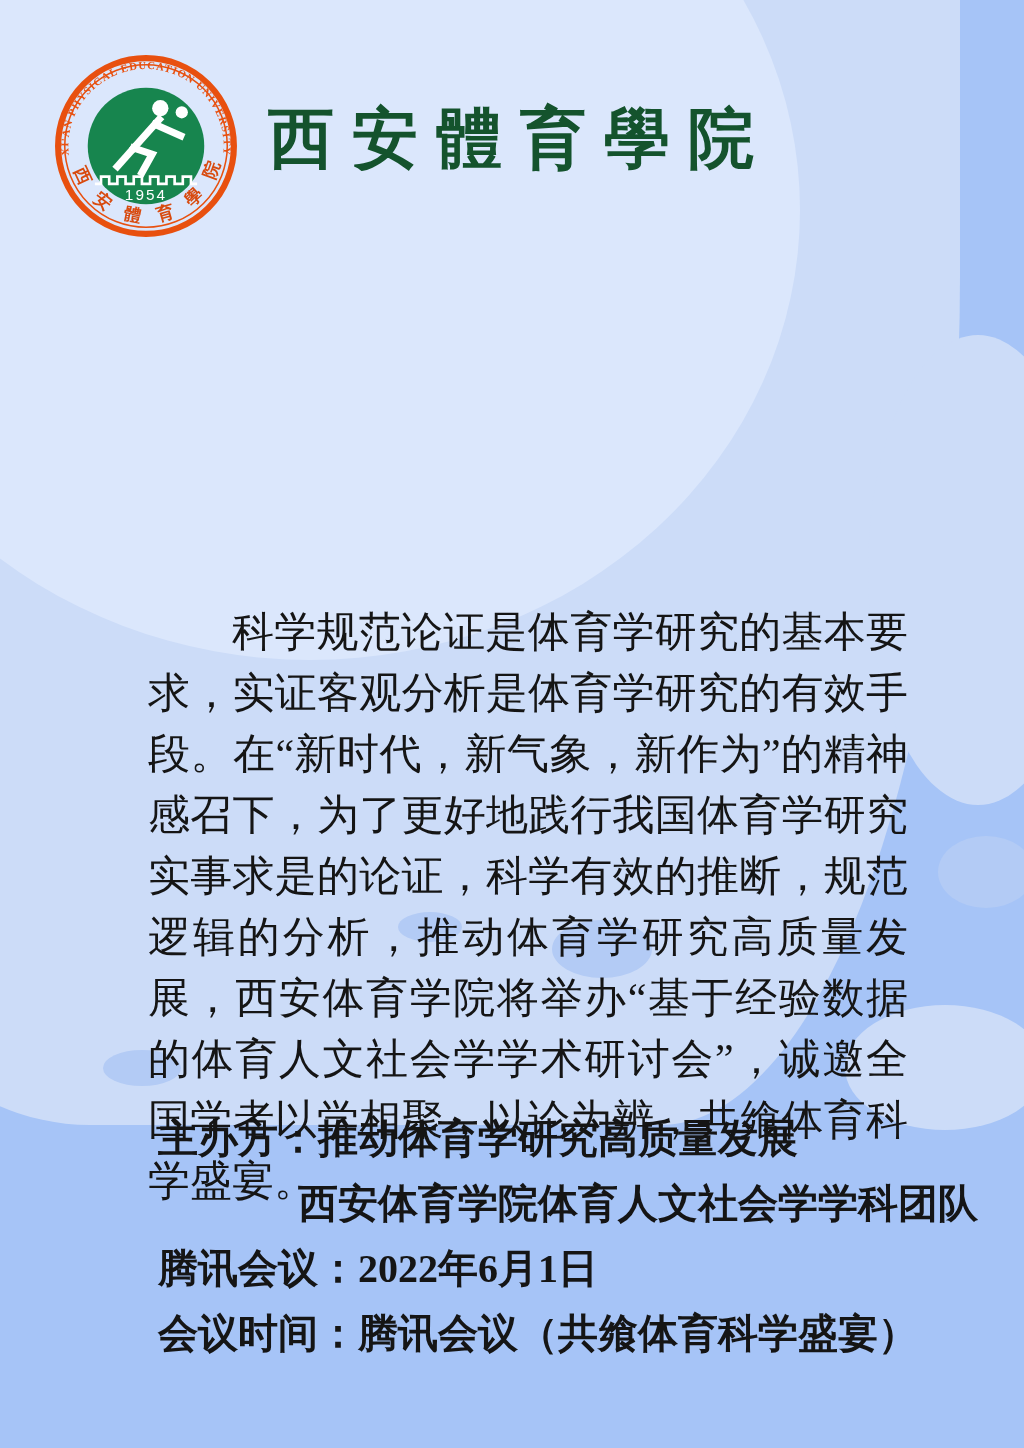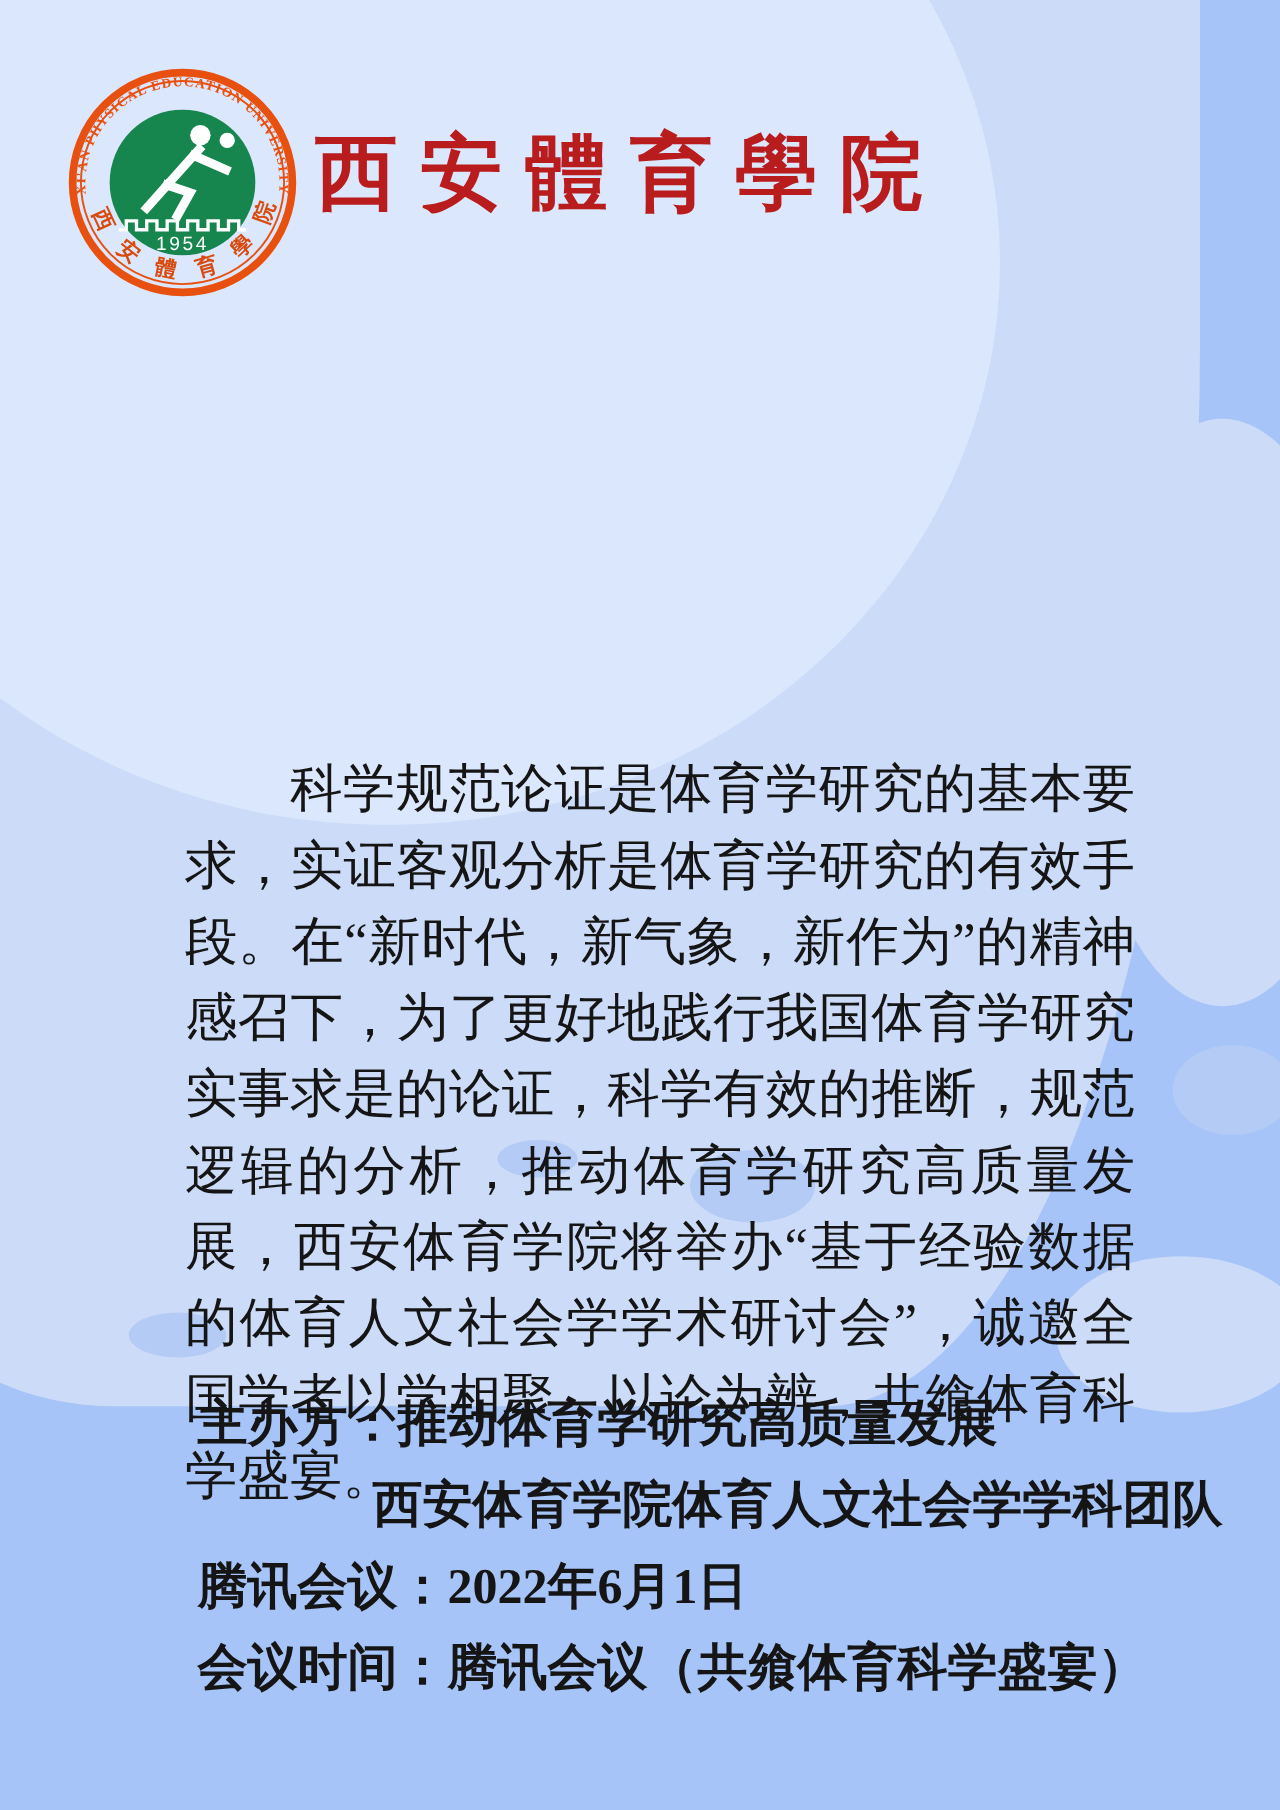--- a/index.html
+++ b/index.html
@@ -42,24 +42,24 @@
   .blob3 { left: 103px; top: 1050px; width: 78px; height: 36px; }
   .blob4 { left: 938px; top: 836px; width: 96px;  height: 72px; }
 
   .logo {
     position: absolute;
     left: 54px; top: 54px;
     width: 184px; height: 184px;
   }
   .calligraphy {
     position: absolute;
-    left: 252px; top: 94px;
+    left: 268px; top: 94px;
     font-size: 66px;
     font-weight: bold;
-    color: #b91c1c;
+    color: #14532d;
     letter-spacing: 18px;
     white-space: nowrap;
     font-family: "Liberation Serif", "DejaVu Serif", serif;
   }
   .title {
     position: absolute;
     top: 306px; left: 50px; right: 50px;
     text-align: center;
     font-family: "Liberation Sans", "DejaVu Sans", sans-serif;
     font-weight: bold;

